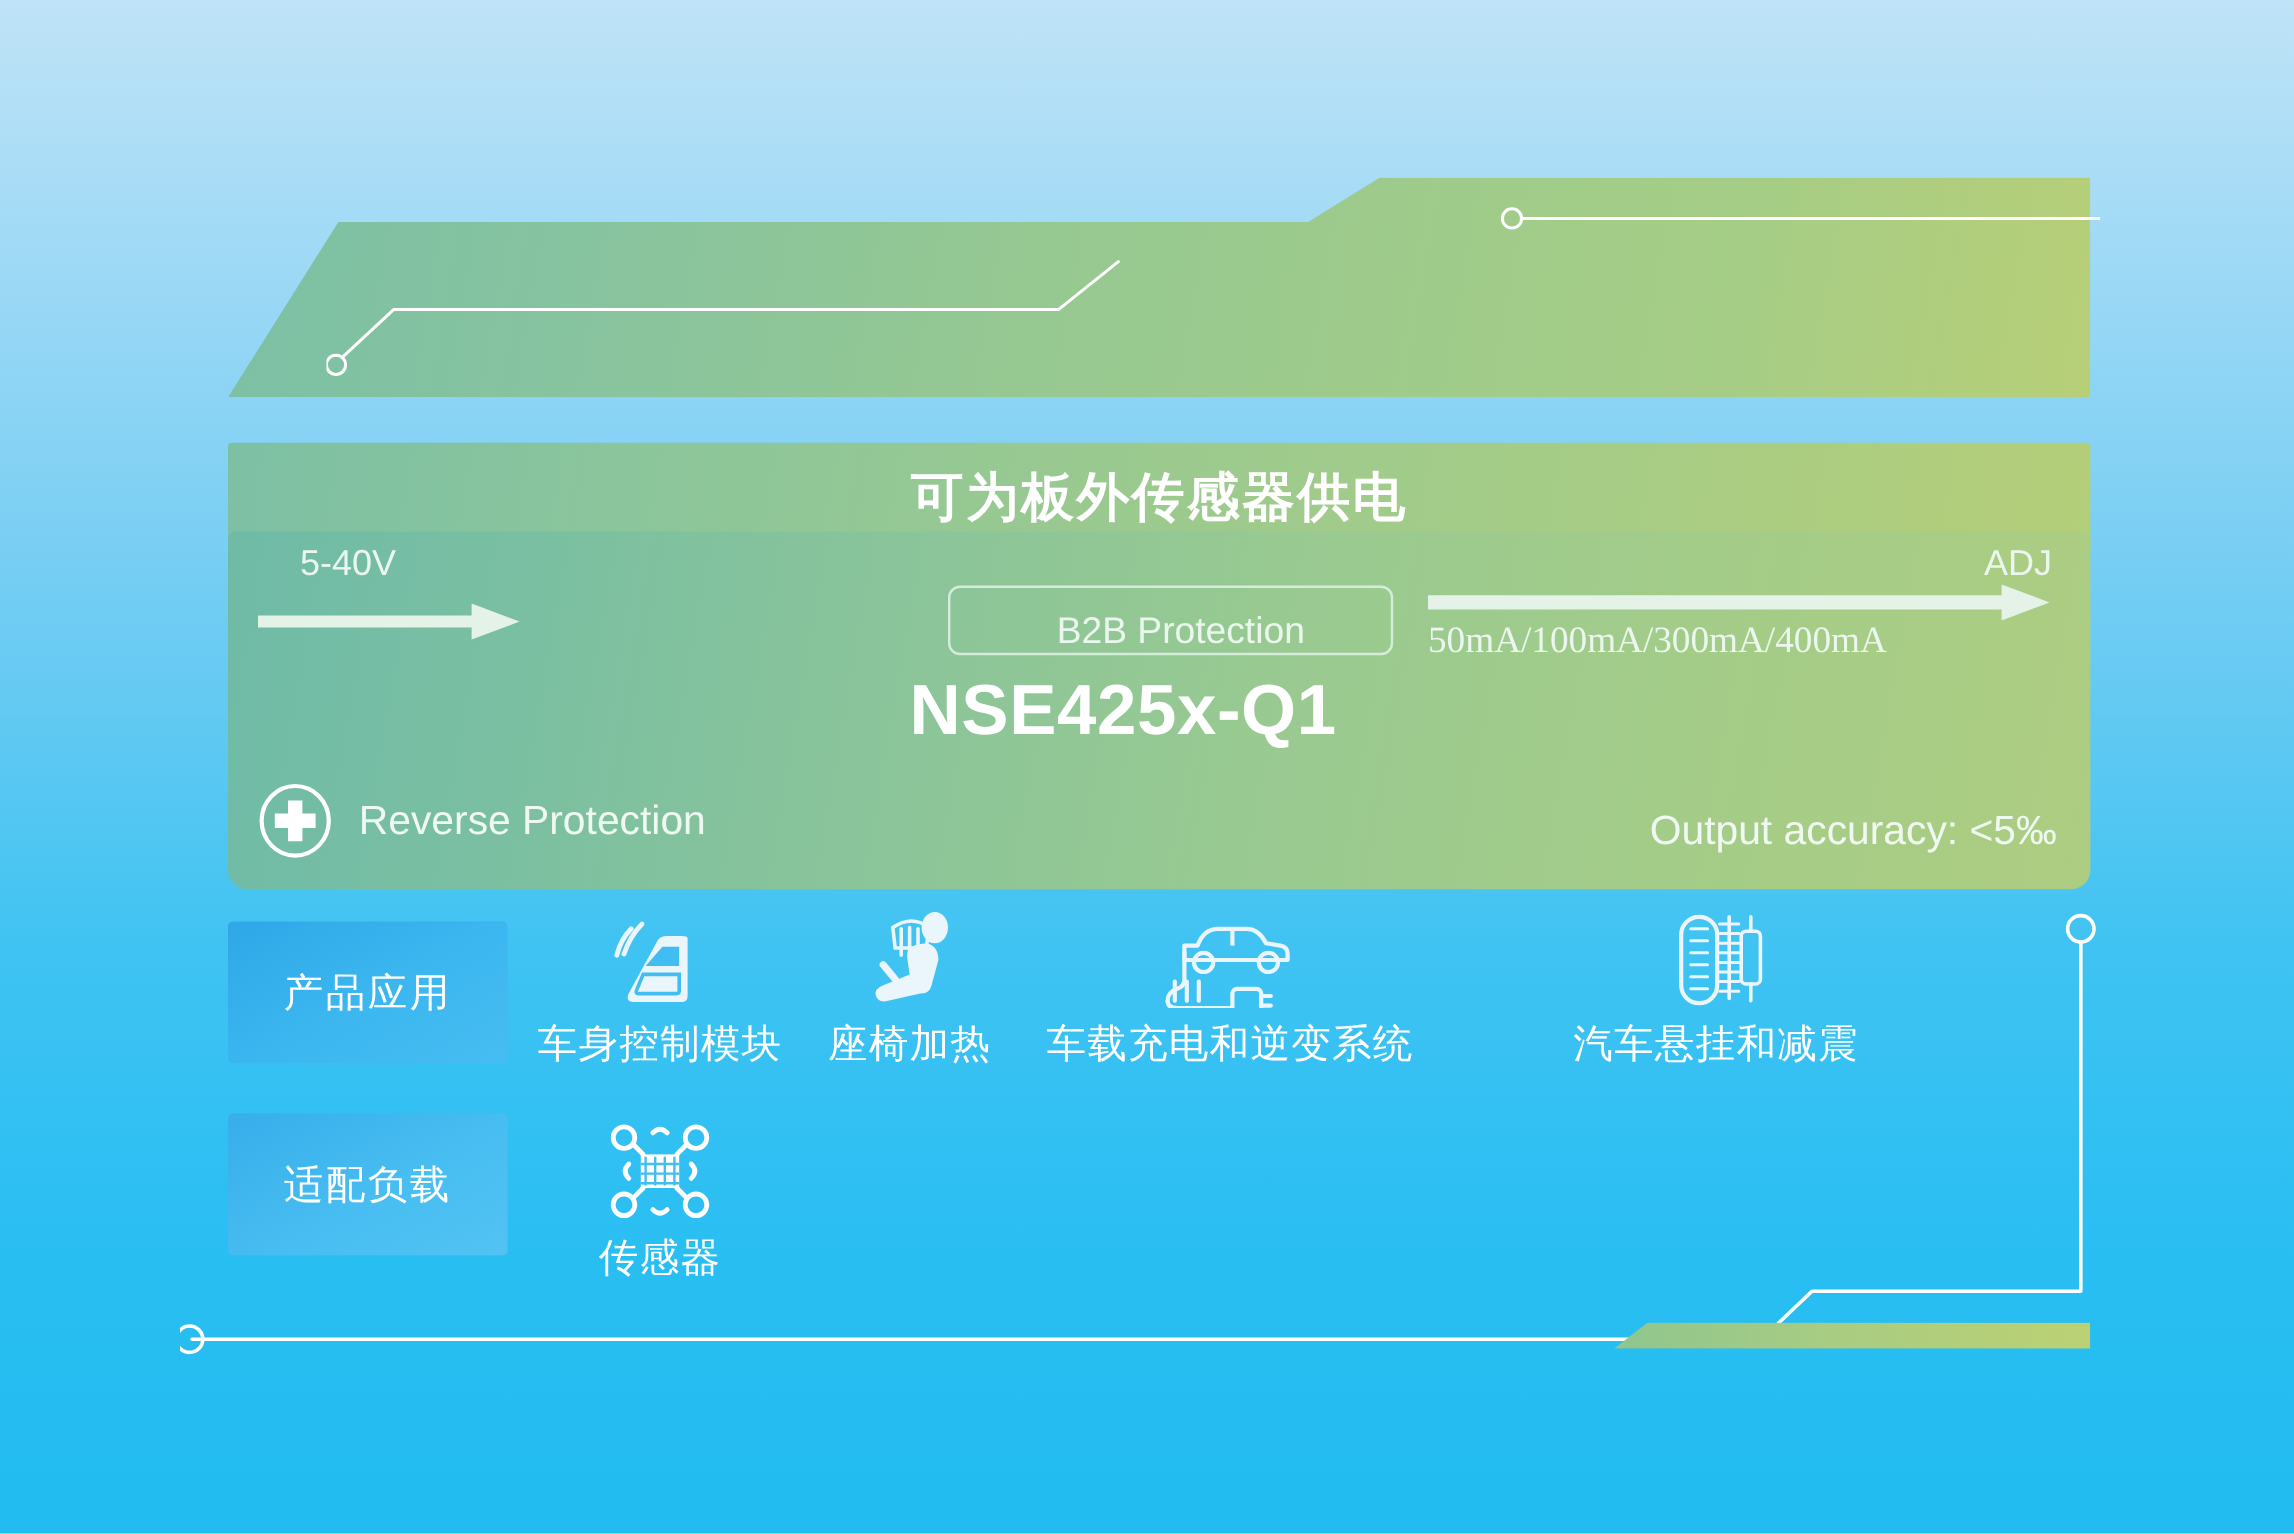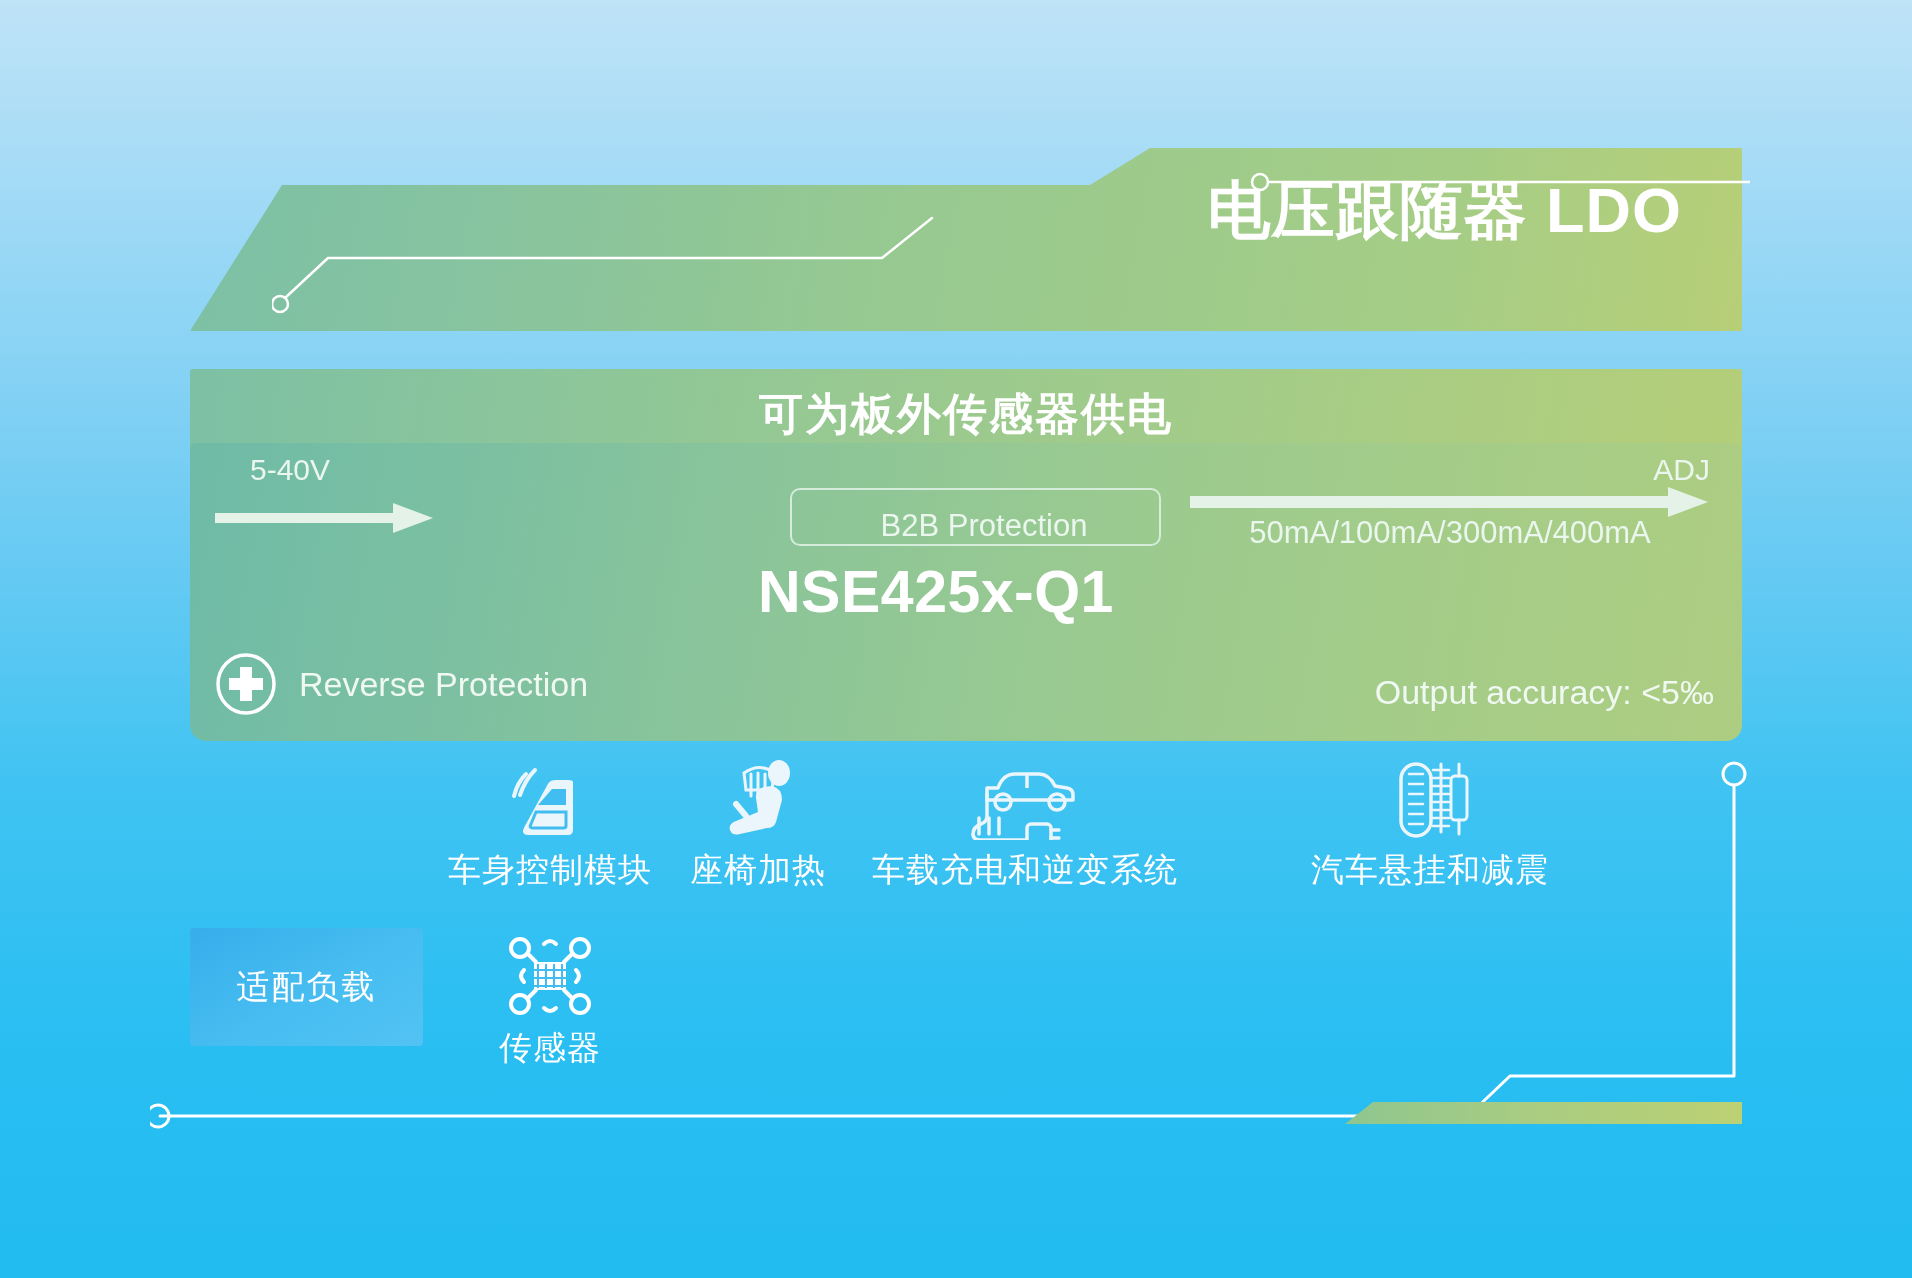--- a/index.html
+++ b/index.html
@@ -69,21 +69,21 @@
   .b2b span{color:#eaf6ee;font-size:31px;}
 
   .partno{
     position:absolute;left:568px;top:115px;width:470px;text-align:left;
     color:#ffffff;font-size:59px;font-weight:bold;letter-spacing:0.5px;
   }
 
   .adj-wrap{position:absolute;left:1000px;top:10px;width:520px;}
   .adj-label{text-align:right;color:#eaf6ee;font-size:30px;}
   .arrow-out{width:520px;height:30px;display:block;}
-  .adj-currents{text-align:center;color:#eaf6ee;font-size:31px;margin-top:-2px;white-space:nowrap;}
+  .adj-currents{color:#eaf6ee;font-size:31px;margin-top:-2px;white-space:nowrap;font-family:Liberation Serif, serif;}
 
   .revprot{position:absolute;left:25px;top:210px;display:flex;align-items:center;gap:22px;}
   .revprot .txt{color:#f0f8f2;font-size:34px;}
 
   .outacc{position:absolute;right:28px;top:230px;color:#f0f8f2;font-size:34px;white-space:nowrap;}
 
   
   .tagbox{
     position:absolute;width:233px;height:118px;border-radius:4px;
     background:linear-gradient(150deg,#2fa7e8 0%,#3bb6ef 50%,#46bdf2 100%);
@@ -121,21 +121,20 @@
     <svg class="trace-left" viewBox="0 0 720 110">
       <circle cx="8" cy="96" r="8" fill="none" stroke="#ffffff" stroke-width="2.5"></circle>
       <path d="M13 90 L56 50 L610 50 L660 10" fill="none" stroke="#ffffff" stroke-width="2.5" stroke-linecap="round" stroke-linejoin="round"></path>
     </svg>
 
     <svg class="trace-right" viewBox="0 0 500 24">
       <circle cx="10" cy="12" r="8" fill="none" stroke="#ffffff" stroke-width="2.5"></circle>
       <line x1="18" y1="12" x2="500" y2="12" stroke="#ffffff" stroke-width="2.5"></line>
     </svg>
 
-    <div class="hero-title">电压跟随器 LDO</div>
   </div>
 
   <div class="subbar">
     <div class="subbar-text">可为板外传感器供电</div>
   </div>
 
   <div class="spec">
 
     <div class="v-range lbl">5-40V</div>
     <svg class="arrow-in" viewBox="0 0 220 34">
@@ -160,20 +159,23 @@
       <svg width="62" height="62" viewBox="0 0 62 62">
         <ellipse cx="31" cy="31" rx="28" ry="29" fill="none" stroke="#ffffff" stroke-width="3.5"></ellipse>
         <path d="M25 14 H37 V25 H48 V37 H37 V48 H25 V37 H14 V25 H25 Z" fill="#ffffff"></path>
       </svg>
       <div class="txt">Reverse Protection</div>
     </div>
 
     <div class="outacc">Output accuracy: &lt;5‰</div>
   </div>
 
+  <div class="tagbox tag-apps">
+    <span>产品应用</span>
+  </div>
 
   <div class="approw">
 
     <div class="appitem" style="left:218px;top:0;width:220px;">
       <div class="appicon">
         <svg width="92" height="80" viewBox="0 0 92 80">
           <ellipse cx="67" cy="13" rx="11" ry="13" fill="#eaf6fb"></ellipse>
           <path d="M60 26 Q70 28 70 40 L64 62 Q62 68 55 68 L28 74 Q20 76 18 70 Q16 64 24 61 L46 52 L44 38 Q43 30 52 27 Z" fill="#eaf6fb"></path>
           <path d="M24 44 L34 56" stroke="#eaf6fb" stroke-width="6" stroke-linecap="round"></path>
           <path d="M32 13 Q48 2 62 13 L60 30 L34 30 Z" fill="none" stroke="#eaf6fb" stroke-width="3"></path>

